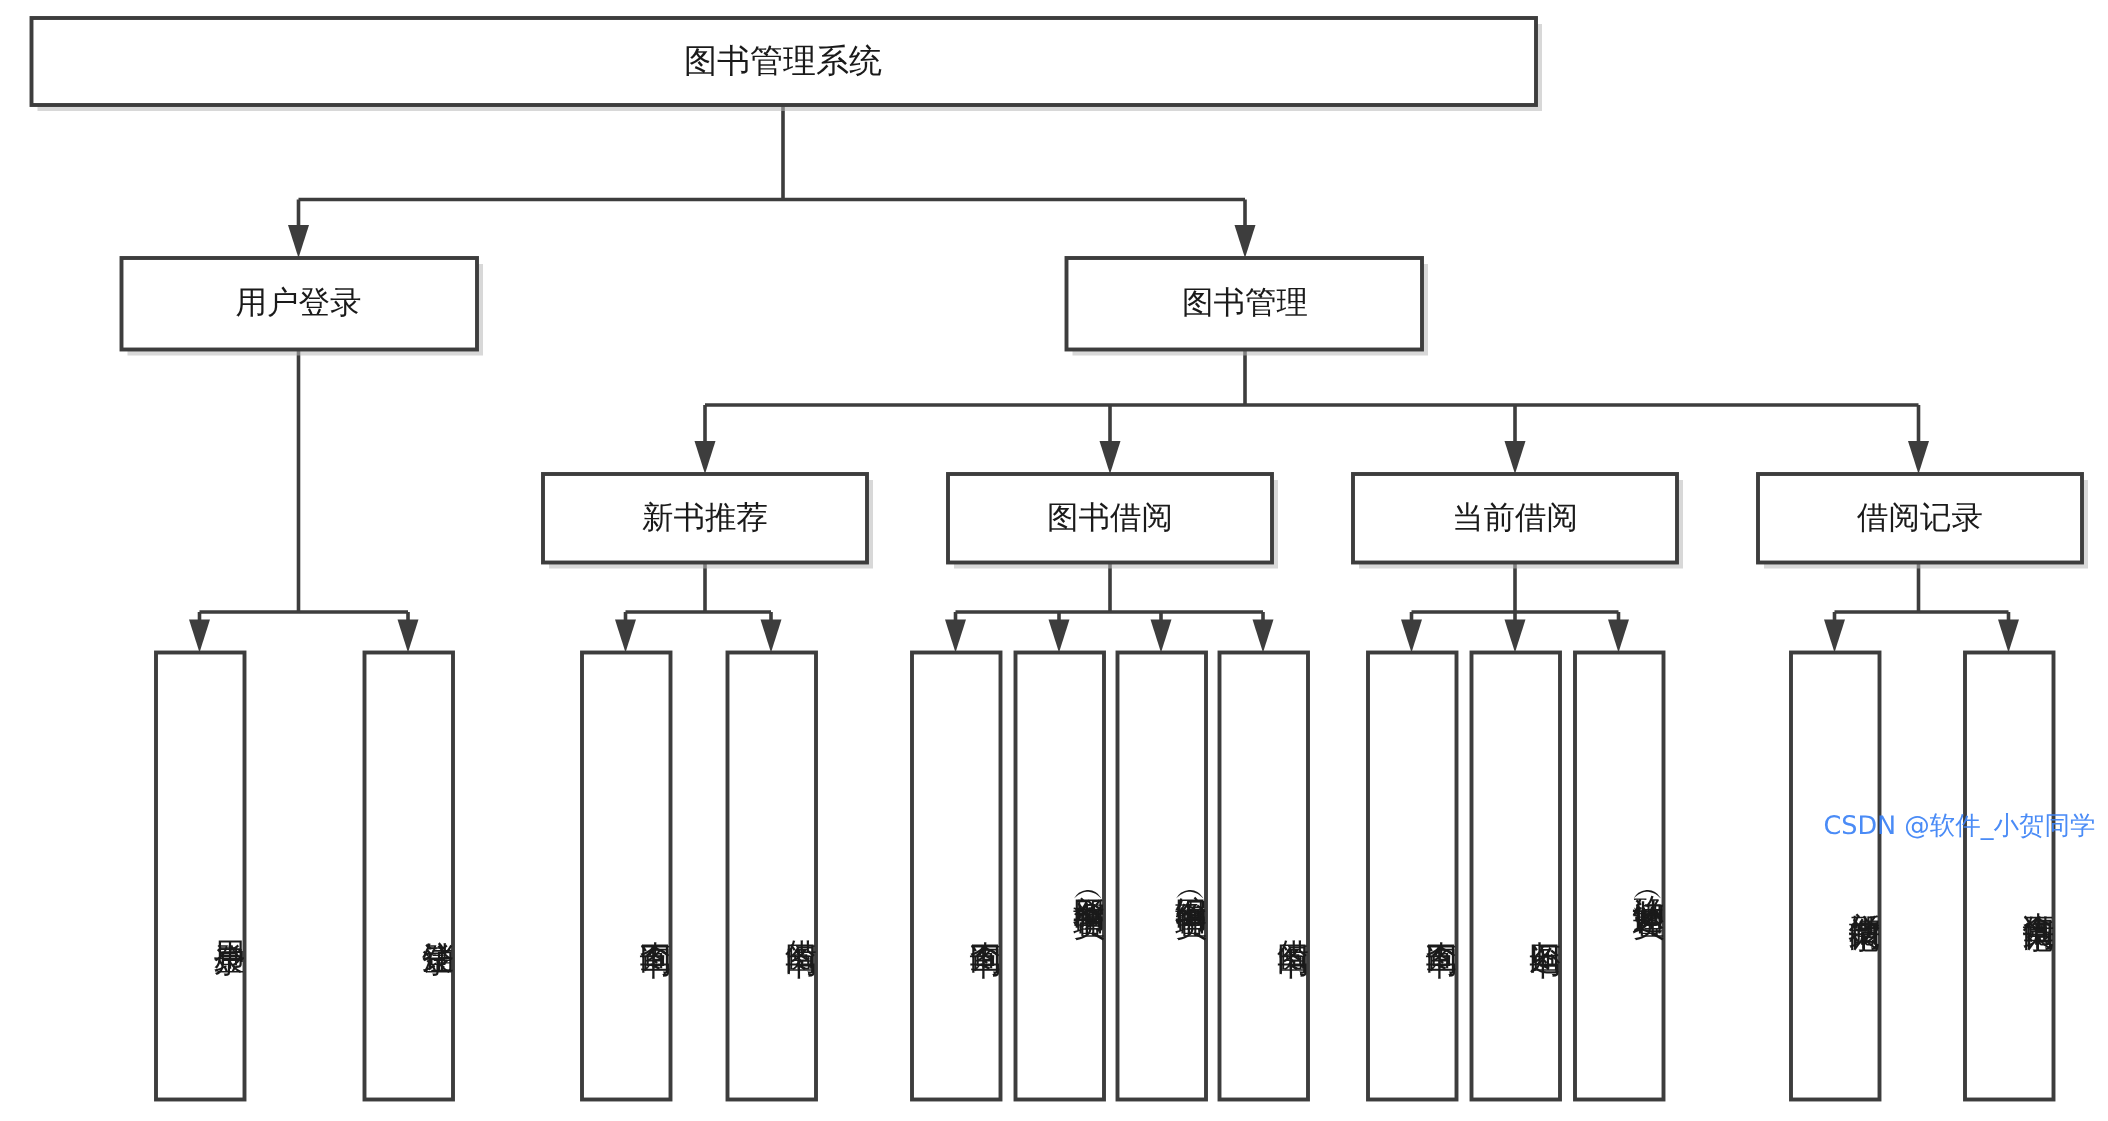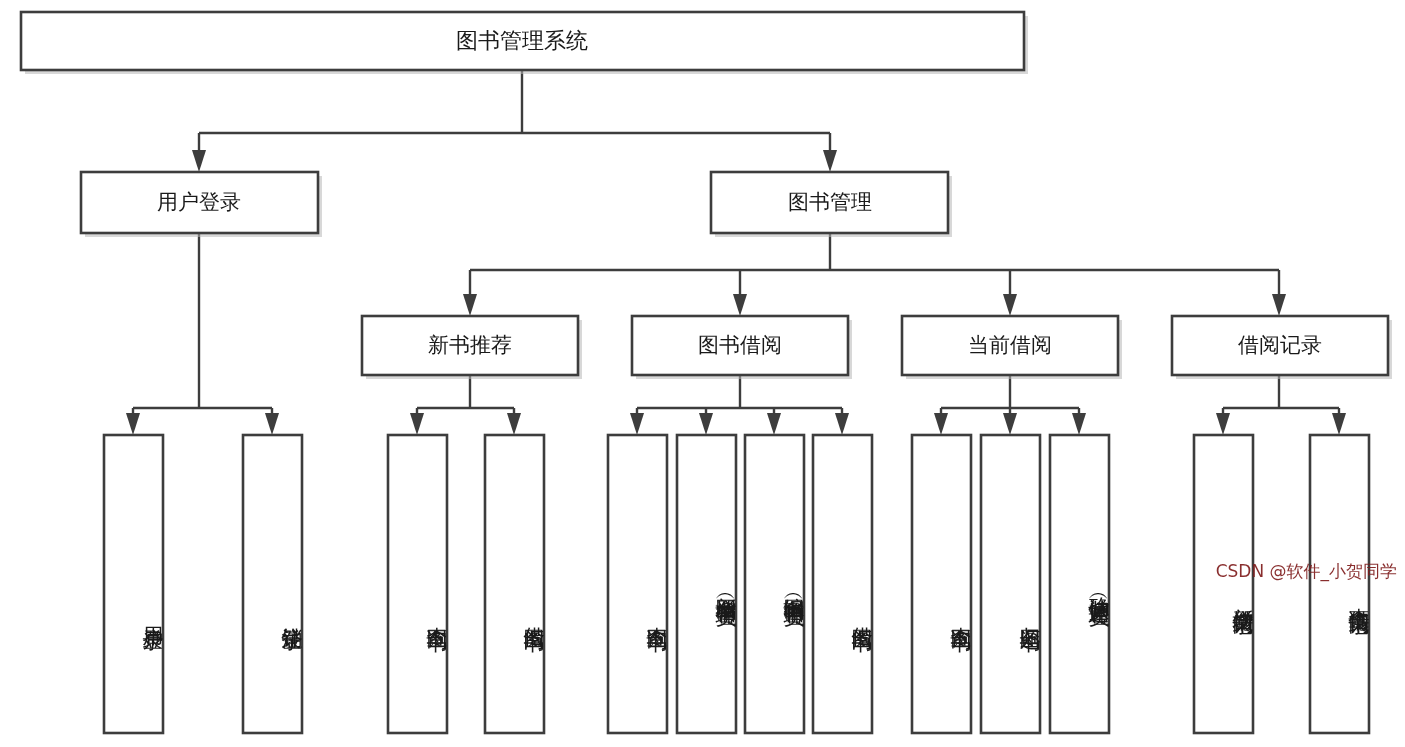--- a/index.html
+++ b/index.html
@@ -69,24 +69,24 @@
     text-align: center;
     white-space: nowrap;
     pointer-events: none;
     display: flex;
     align-items: flex-start;
     justify-content: center;
   }
   .watermark {
     position: absolute;
     right: 8px;
-    bottom: 1px;
+    bottom: 22px;
     font-family: "DejaVu Sans", "Liberation Sans", sans-serif;
     font-size: 17px;
-    color: #7f1d1d;
+    color: #3b82f6;
     opacity: 0.92;
     white-space: nowrap;
   }
 </style>
 </head>
 <body>
 
 <div id="diagram-root">
 
   <svg class="diagram-canvas" viewBox="0 0 1405 747">

